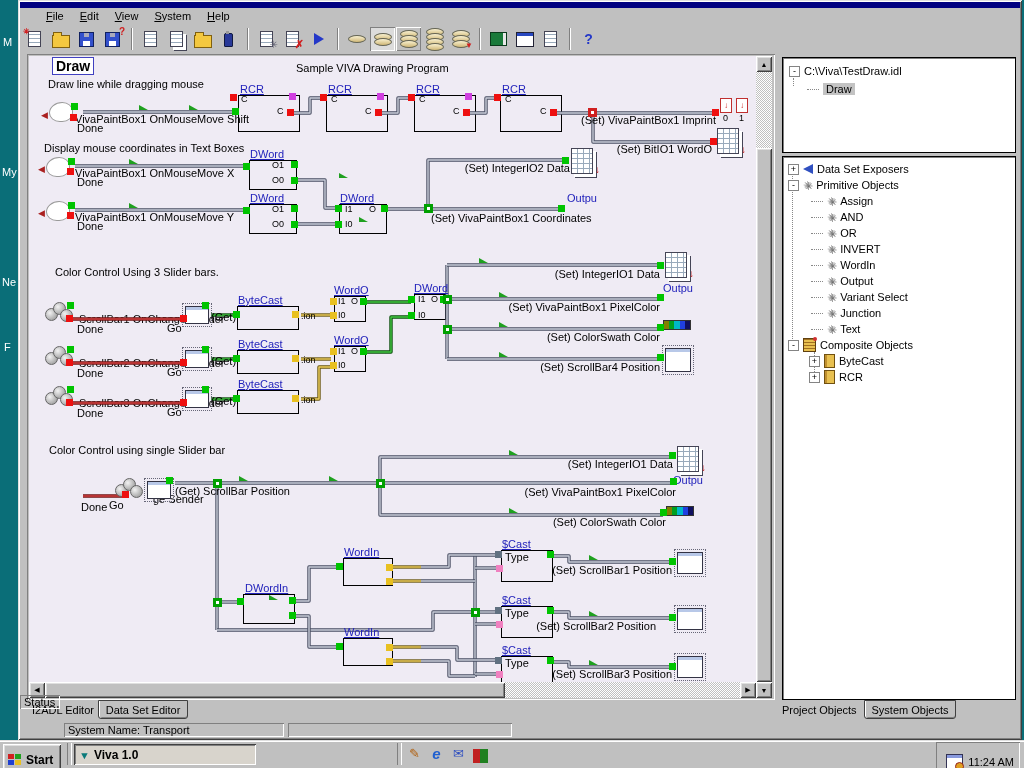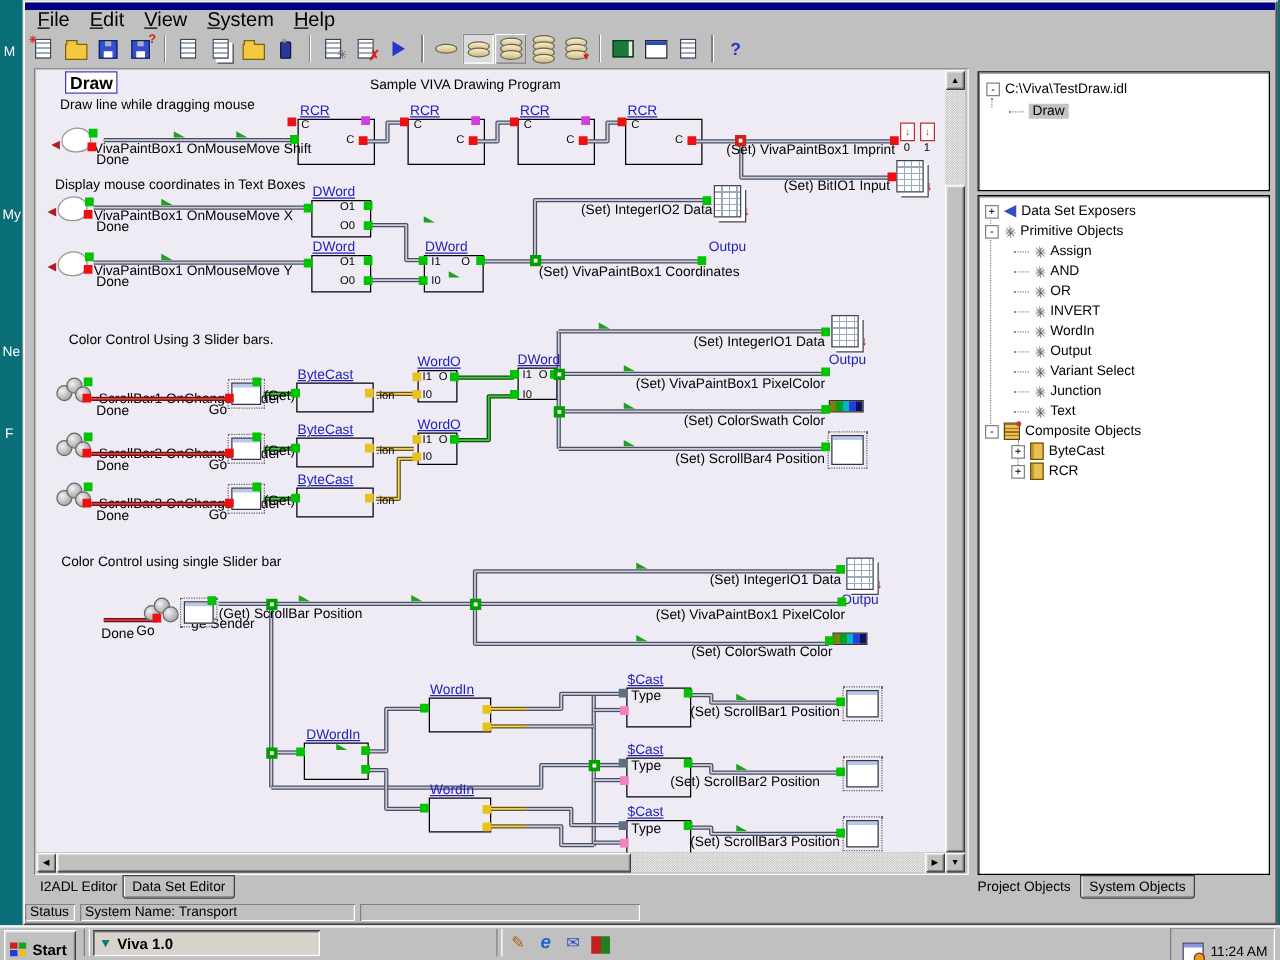--- a/index.html
+++ b/index.html
@@ -2,21 +2,21 @@
 <html><head>
 <meta charset="utf-8">
 <style>
   html,body{margin:0;padding:0}
   body{width:1024px;height:768px;position:relative;overflow:hidden;background:#0a6e78;
        font-family:"Liberation Sans",sans-serif;font-size:11px;color:#000}
   
   #win{position:absolute;left:18px;top:0;width:1004px;height:740px;background:#c0c0c0;
        box-shadow:inset 1px 1px 0 #dfdfdf,inset -1px -1px 0 #404040,inset 2px 2px 0 #fff,inset -2px -2px 0 #808080}
   #titlebar{position:absolute;left:2px;top:2px;width:1000px;height:6px;background:#000080}
-  #menubar{position:absolute;left:4px;top:9px;height:16px;display:flex;align-items:center;font-size:16px}
+  #menubar{position:absolute;left:20px;top:9px;height:16px;display:flex;font-size:11px}
   .mitem{display:inline-block;padding:1px 8px}
   .mitem::first-letter{text-decoration:underline}
   #toolbar{position:absolute;left:4px;top:26px;height:26px;display:flex;align-items:center}
   .tbtn{width:25px;height:24px;display:flex;align-items:center;justify-content:center;position:relative;margin-right:1px}
   .tbtn.checked{background:#dcdcdc;box-shadow:inset 1px 1px 0 #808080,inset -1px -1px 0 #fff}
   .tbtn.raised{box-shadow:inset 1px 1px 0 #fff,inset -1px -1px 0 #808080}
   .tsep{width:8px;height:22px;margin:0 2px;background:linear-gradient(90deg,transparent 3px,#808080 3px 4px,#fff 4px 5px,transparent 5px)}
   
   .i-doc{width:11px;height:14px;background:#fff;border:1px solid #445;background-image:repeating-linear-gradient(0deg,transparent 0 3px,#9ab 3px 4px);position:relative}
   .i-folder{width:16px;height:11px;background:#f4c840;border:1px solid #806010;position:relative;margin-top:4px}
@@ -405,21 +405,21 @@
     <i class="p r" style="left:521px;top:53px"></i>
       <span class="pt" style="left:511px;top:50px">C</span>
     <div class="jx redx" style="left:559px;top:52px"></div>
     <i class="p r" style="left:683px;top:53px"></i>
     <span class="t" style="right:40px;top:58px">(Set) VivaPaintBox1 Imprint</span>
     <div class="mini" style="left:691px;top:42px">↓</div>
     <div class="mini" style="left:707px;top:42px">↓</div>
     <span class="pt" style="left:694px;top:57px">0</span>
     <span class="pt" style="left:710px;top:57px">1</span>
     <i class="p r" style="left:681px;top:82px"></i>
-    <span class="t" style="right:44px;top:87px">(Set) BitIO1 Input</span>
+    <span class="t" style="right:44px;top:87px">(Set) BitIO1 WordO</span>
     <div class="icon-grid" style="left:688px;top:72px"></div>
     <span class="redarrow" style="left:712px;top:88px">↓</span>
 
     <span class="arrL" style="left:9px;top:108px">◀</span>
     <div class="icon-mouse" style="left:17px;top:101px"></div>
     <i class="p g" style="left:39px;top:102px"></i>
     <i class="p r" style="left:38px;top:112px"></i>
     <span class="t under" style="left:46px;top:111px">VivaPaintBox1 OnMouseMove X</span>
     <span class="t" style="left:48px;top:120px">Done</span>
     <span class="arrL" style="left:9px;top:152px">◀</span>
@@ -731,21 +731,21 @@
       <span class="bookic"></span>
       <span>RCR</span>
     </div>
   </div>
 
   <span class="tabflat" style="left:14px;top:704px">I2ADL Editor</span>
   <div class="tabbox" style="left:80px;top:700px;width:88px;height:17px">Data Set Editor</div>
   <span class="tabflat" style="left:764px;top:704px">Project Objects</span>
   <div class="tabbox" style="left:846px;top:700px;width:90px;height:17px">System Objects</div>
 
-  <div class="spanel" style="left:2px;top:723px;width:40px">Status</div>
+  <div class="spanel" style="left:2px;top:695px;width:40px">Status</div>
   <div class="spanel" style="left:46px;top:723px;width:220px">System Name: Transport</div>
   <div class="spanel" style="left:270px;top:723px;width:224px"></div>
 </div>
 
 <div id="taskbar">
   <div class="raisedbtn" style="left:3px;top:4px;width:58px;height:21px;font-weight:bold;font-size:12px">
     <span class="flag">
         <i style="background:#d02020"></i>
         <i style="background:#20a020"></i>
         <i style="background:#2040d0"></i>

